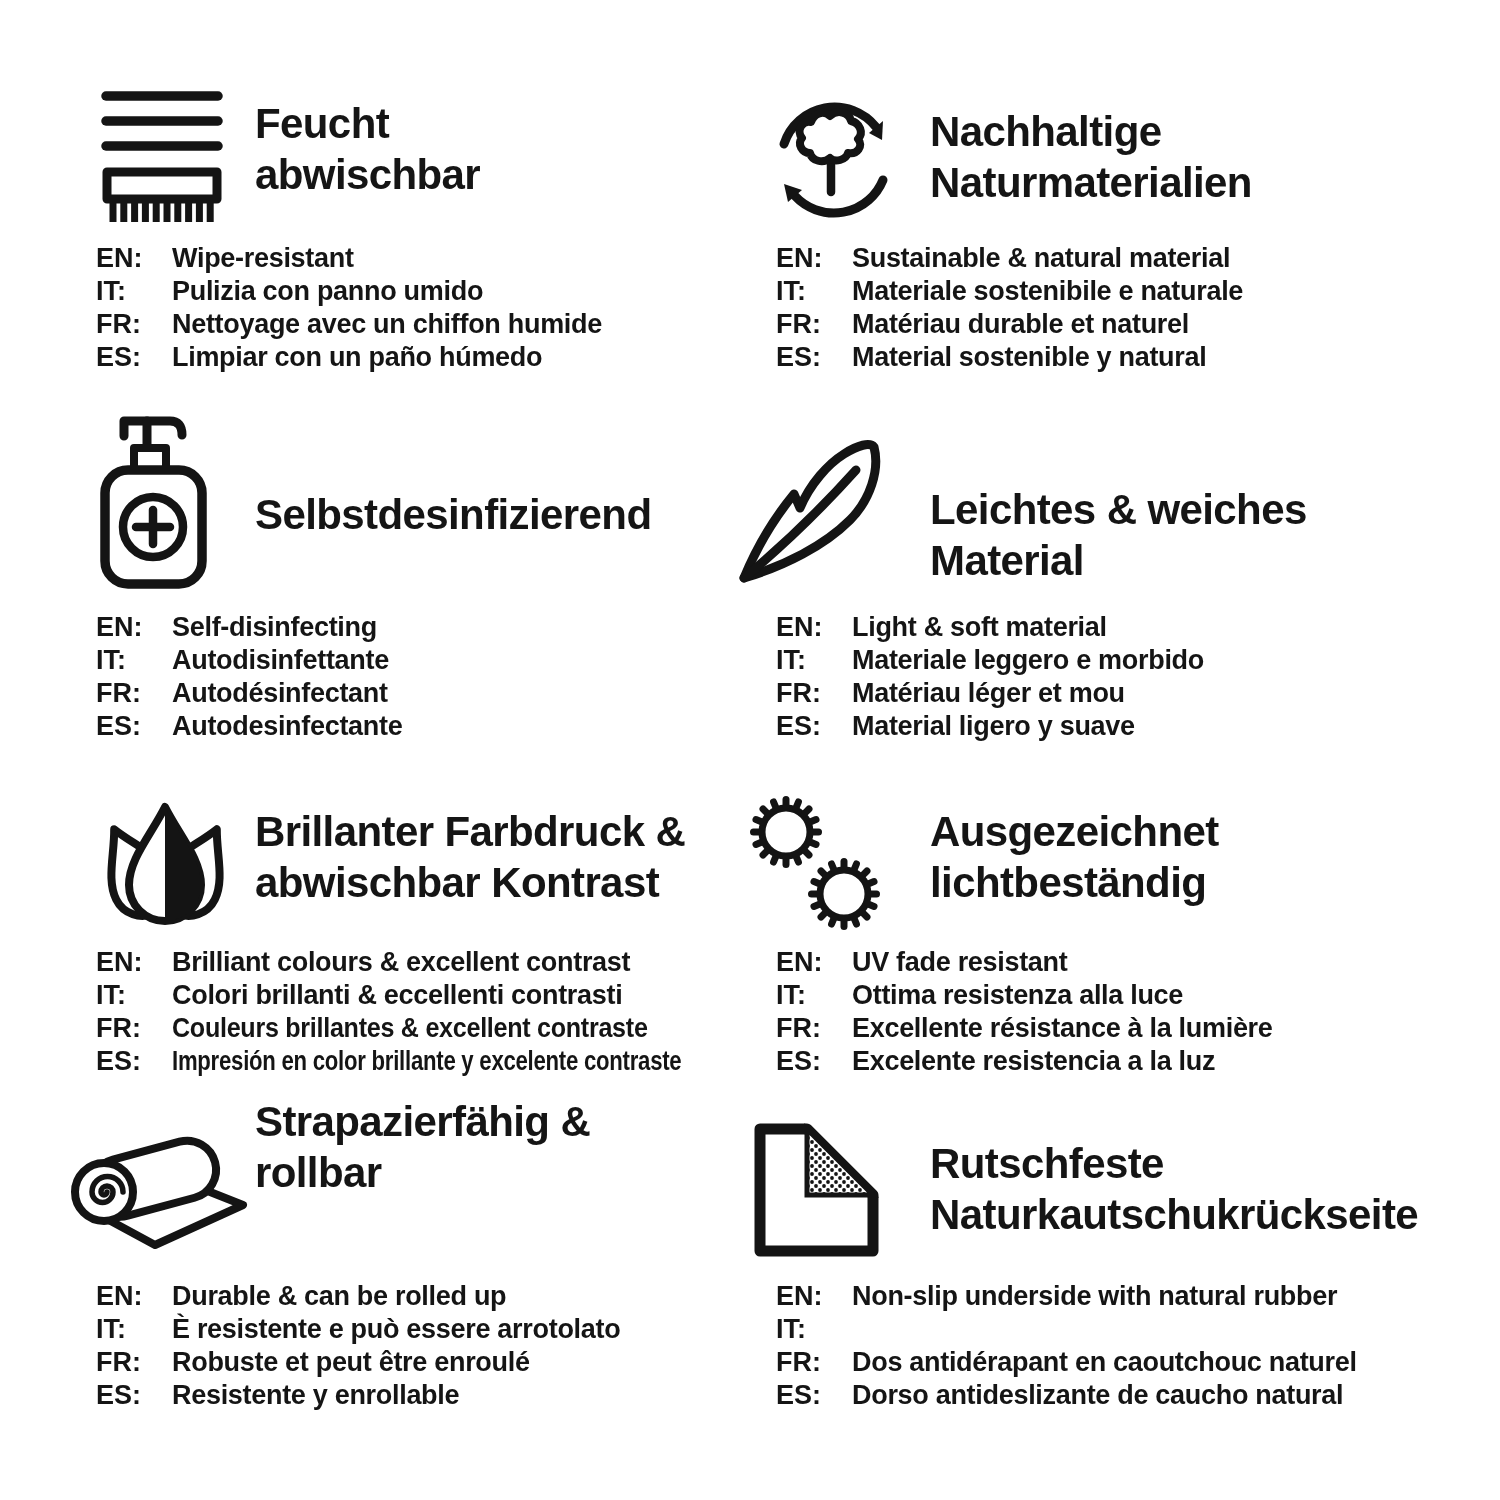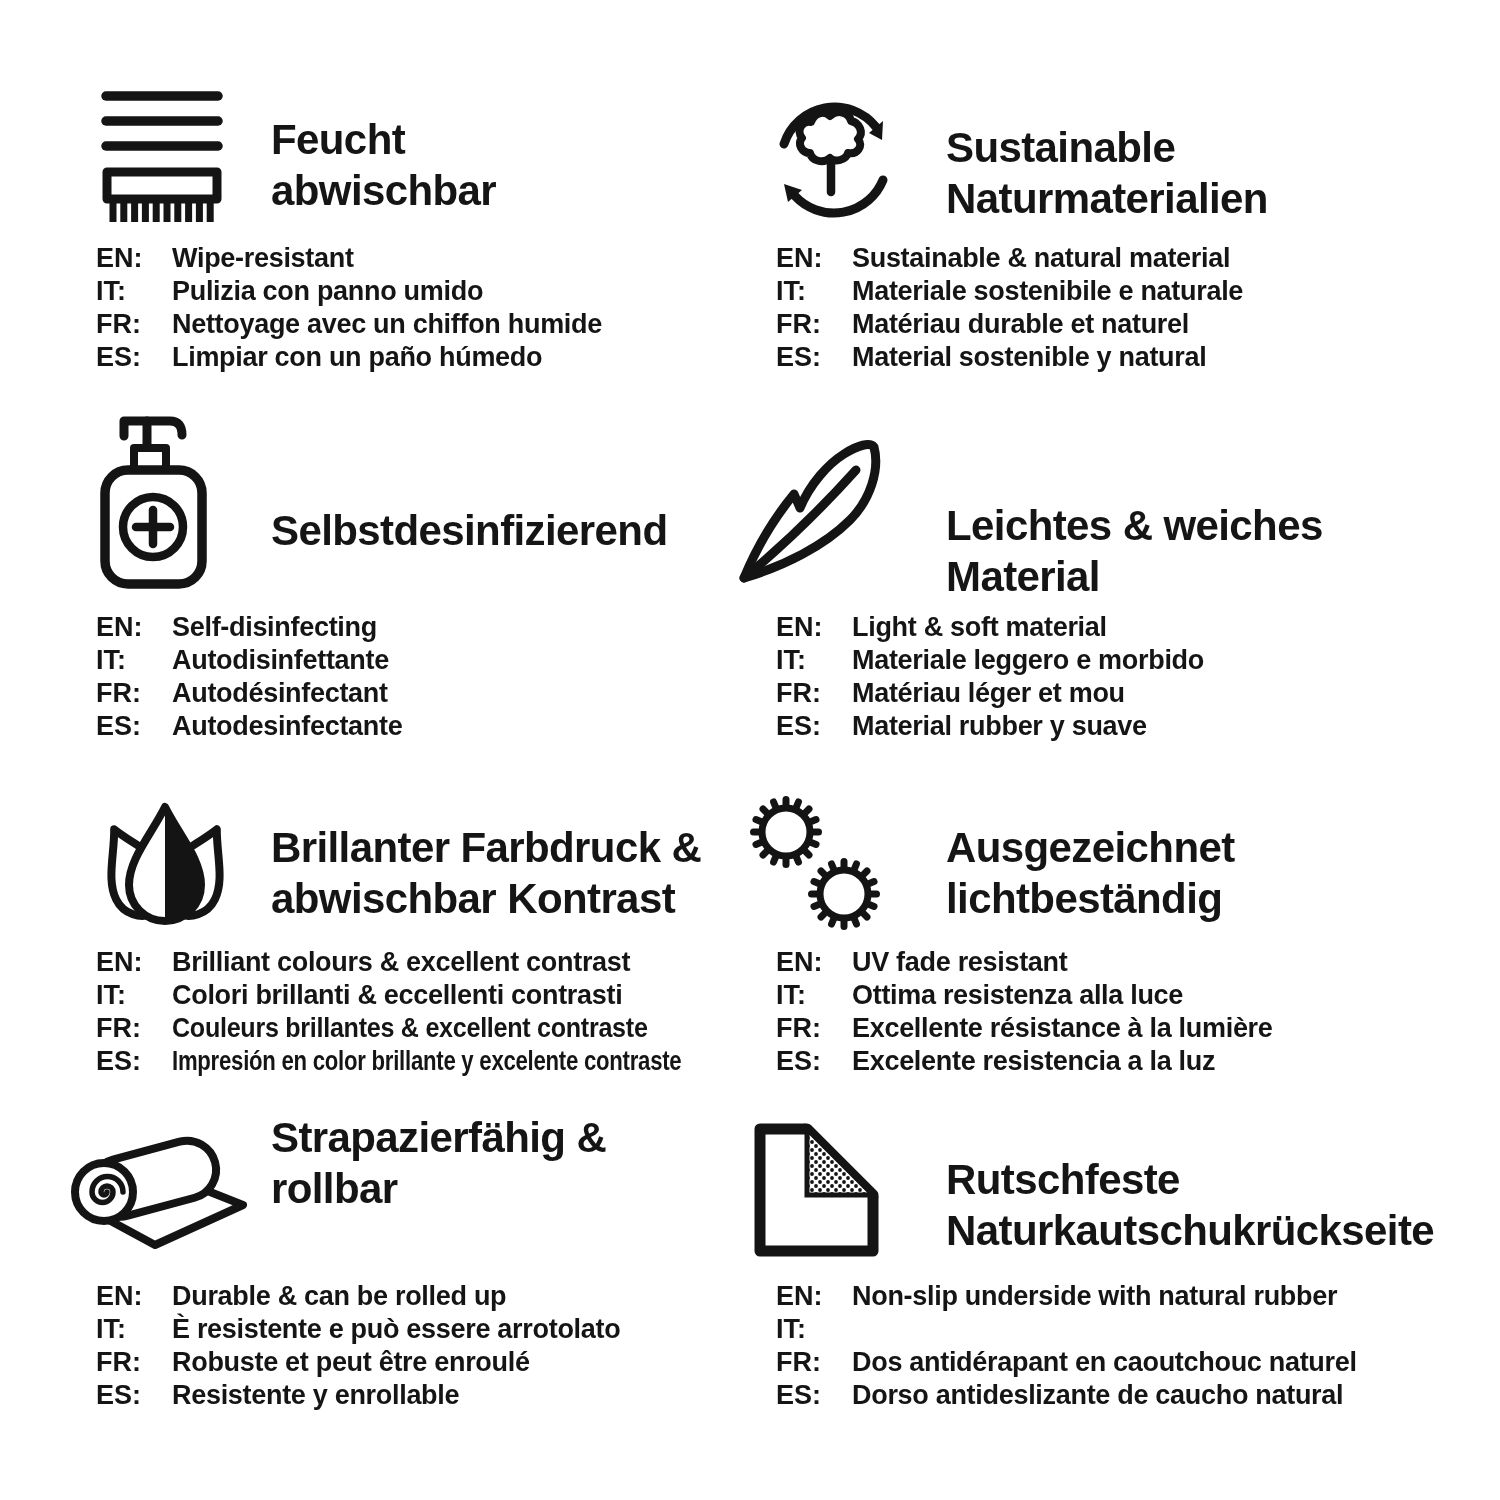--- a/index.html
+++ b/index.html
@@ -3,21 +3,21 @@
 <meta charset="utf-8">
 <style>
   html,body{margin:0;padding:0;background:#fff;}
   .canvas{
     position:relative;width:1500px;height:1500px;background:#ffffff;
     font-family:"Liberation Sans",sans-serif;color:#151515;overflow:hidden;
   }
   .icon{position:absolute;}
   .icon svg{width:100%;height:100%;display:block;}
   .title{
-    position:absolute;margin:16px;font-size:42px;line-height:51px;
+    position:absolute;margin:0;font-size:42px;line-height:51px;
     font-weight:800;letter-spacing:-0.6px;color:#151515;white-space:nowrap;
   }
   .title .tline{display:block;}
   .langs{position:absolute;}
   .row{display:flex;align-items:flex-start;height:33px;}
   .lab{flex:0 0 76px;width:76px;font-size:27px;font-weight:800;white-space:nowrap;}
   .val{font-size:27px;font-weight:700;letter-spacing:-0.3px;white-space:nowrap;}
   .fit{display:inline-block;transform:scaleX(0.82);transform-origin:0 70%;}
   .fit93{display:inline-block;transform:scaleX(0.93);transform-origin:0 70%;}
   .ic{stroke:#141414;fill:none;stroke-linecap:round;stroke-linejoin:round;}
@@ -79,21 +79,21 @@
       <svg viewBox="0 0 140 146">
         <path class="ic" d="M 18,56 A 53,53 0 0 1 110,39" stroke-width="9"></path>
         <path class="icf" d="M 116,52 L 103,45 L 117,33 Z"></path>
         <path class="ic" d="M 117,92 A 53,53 0 0 1 29,108" stroke-width="9"></path>
         <path class="icf" d="M 18,96 L 36,102 L 22,114 Z"></path>
         <line class="ic" x1="65" y1="74" x2="65" y2="104" stroke-width="8.5"></line>
         <path class="ic icw" stroke-width="8" d="M 64,28 C 71,21 83,24 85,33 C 94,35 98,45 92,51 C 98,58 91,67 82,65 C 80,72 69,75 64,70 C 57,76 46,73 44,65 C 36,65 31,56 36,50 C 30,43 36,32 45,34 C 48,25 58,22 64,28 Z"></path>
       </svg>
     </div>
     <h2 class="title" style="left:930px;top:106px">
-      <span class="tline">Sustainable</span>
+      <span class="tline">Nachhaltige</span>
       <span class="tline">Naturmaterialien</span>
     </h2>
     <div class="langs" style="left:776px;top:243px">
       <div class="row">
         <span class="lab">EN:</span>
         <span class="val">Sustainable &amp; natural material</span>
       </div>
       <div class="row">
         <span class="lab">IT:</span>
         <span class="val">Materiale sostenibile e naturale</span>
@@ -163,21 +163,21 @@
       <div class="row">
         <span class="lab">IT:</span>
         <span class="val">Materiale leggero e morbido</span>
       </div>
       <div class="row">
         <span class="lab">FR:</span>
         <span class="val">Matériau léger et mou</span>
       </div>
       <div class="row">
         <span class="lab">ES:</span>
-        <span class="val">Material rubber y suave</span>
+        <span class="val">Material ligero y suave</span>
       </div>
     </div>
   </section>
 
   <section>
     <div class="icon" style="left:98px;top:792px;width:136px;height:146px">
       <svg viewBox="0 0 136 146">
         <g transform="translate(39,84) rotate(-26)">
           <path class="ic icw" stroke-width="8" d="M 0,-52 C 11,-29 29,-10 29,12 A 29,29 0 1 1 -29,12 C -29,-10 -11,-29 0,-52 Z"></path>
         </g>

